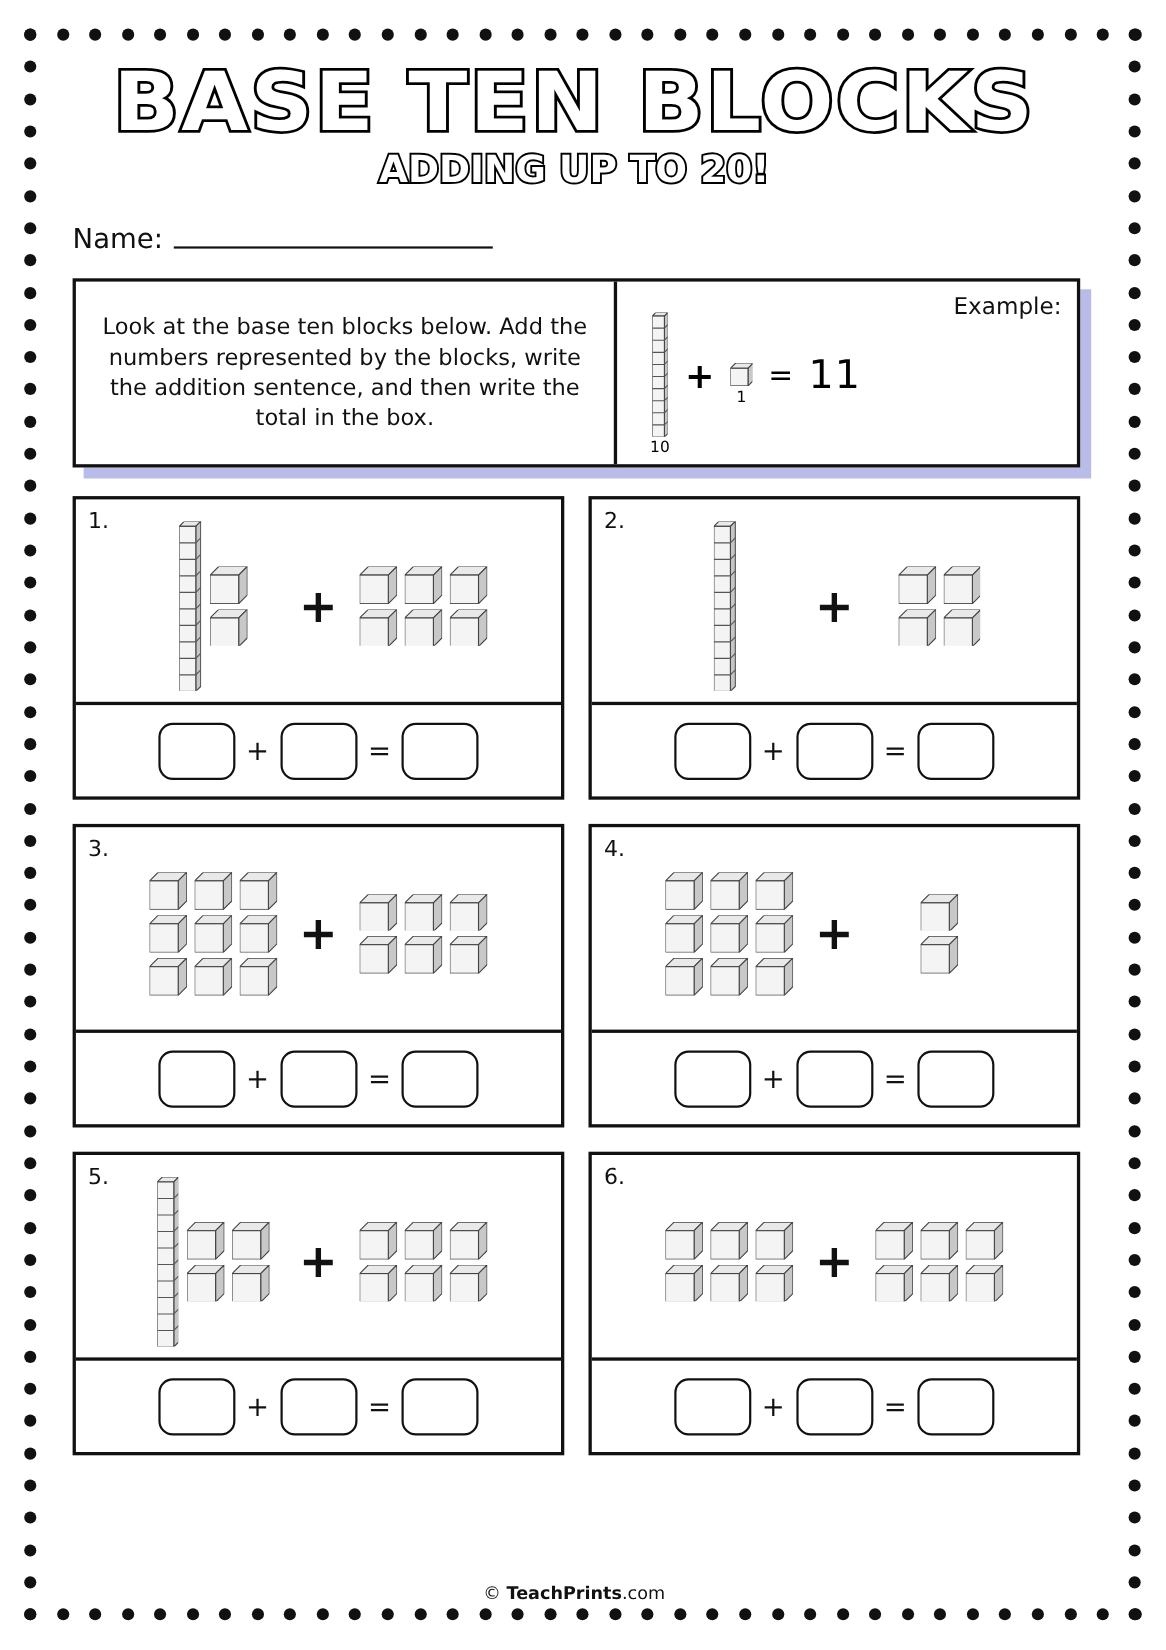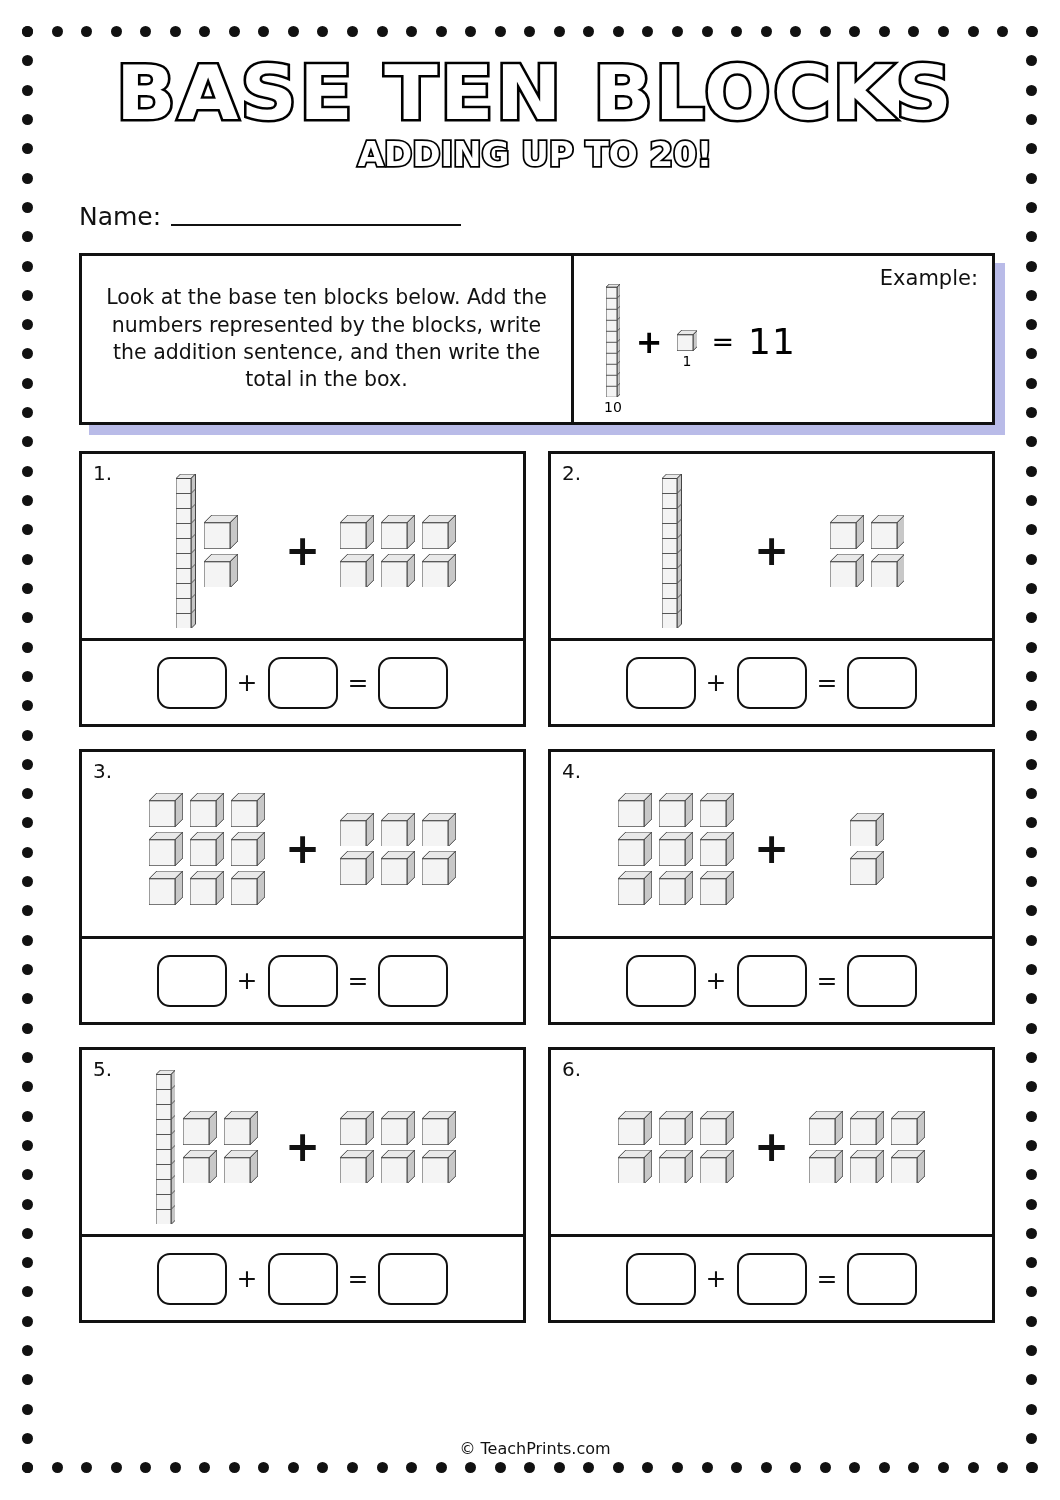--- a/index.html
+++ b/index.html
@@ -36,21 +36,21 @@
   .dot-col.right { right: 22px; }
   .dot {
     width: 11px; height: 11px;
     border-radius: 50%;
     background: #111;
   }
 
   
   .page {
     position: absolute;
-    left: 57px; top: 50px;
+    left: 44px; top: 50px;
     width: 956px;
     height: 1400px;
   }
 
   
   .title-wrap {
     text-align: center;
     margin-top: 6px;
   }
   .title {
@@ -256,21 +256,21 @@
   
   .footer {
     position: absolute;
     left: 0; right: 0;
     bottom: -8px;
     text-align: center;
     font-family: "DejaVu Sans", sans-serif;
     font-size: 16px;
     color: #111;
   }
-  .footer .brand { font-weight: normal; }
+  .footer .brand { font-weight: bold; }
 
   
   svg.cube { display: block; }
   svg.rod { display: block; }
 </style>
 </head>
 <body>
 
 <div class="dot-frame">
   <div class="dot-row top" id="dots-top">

